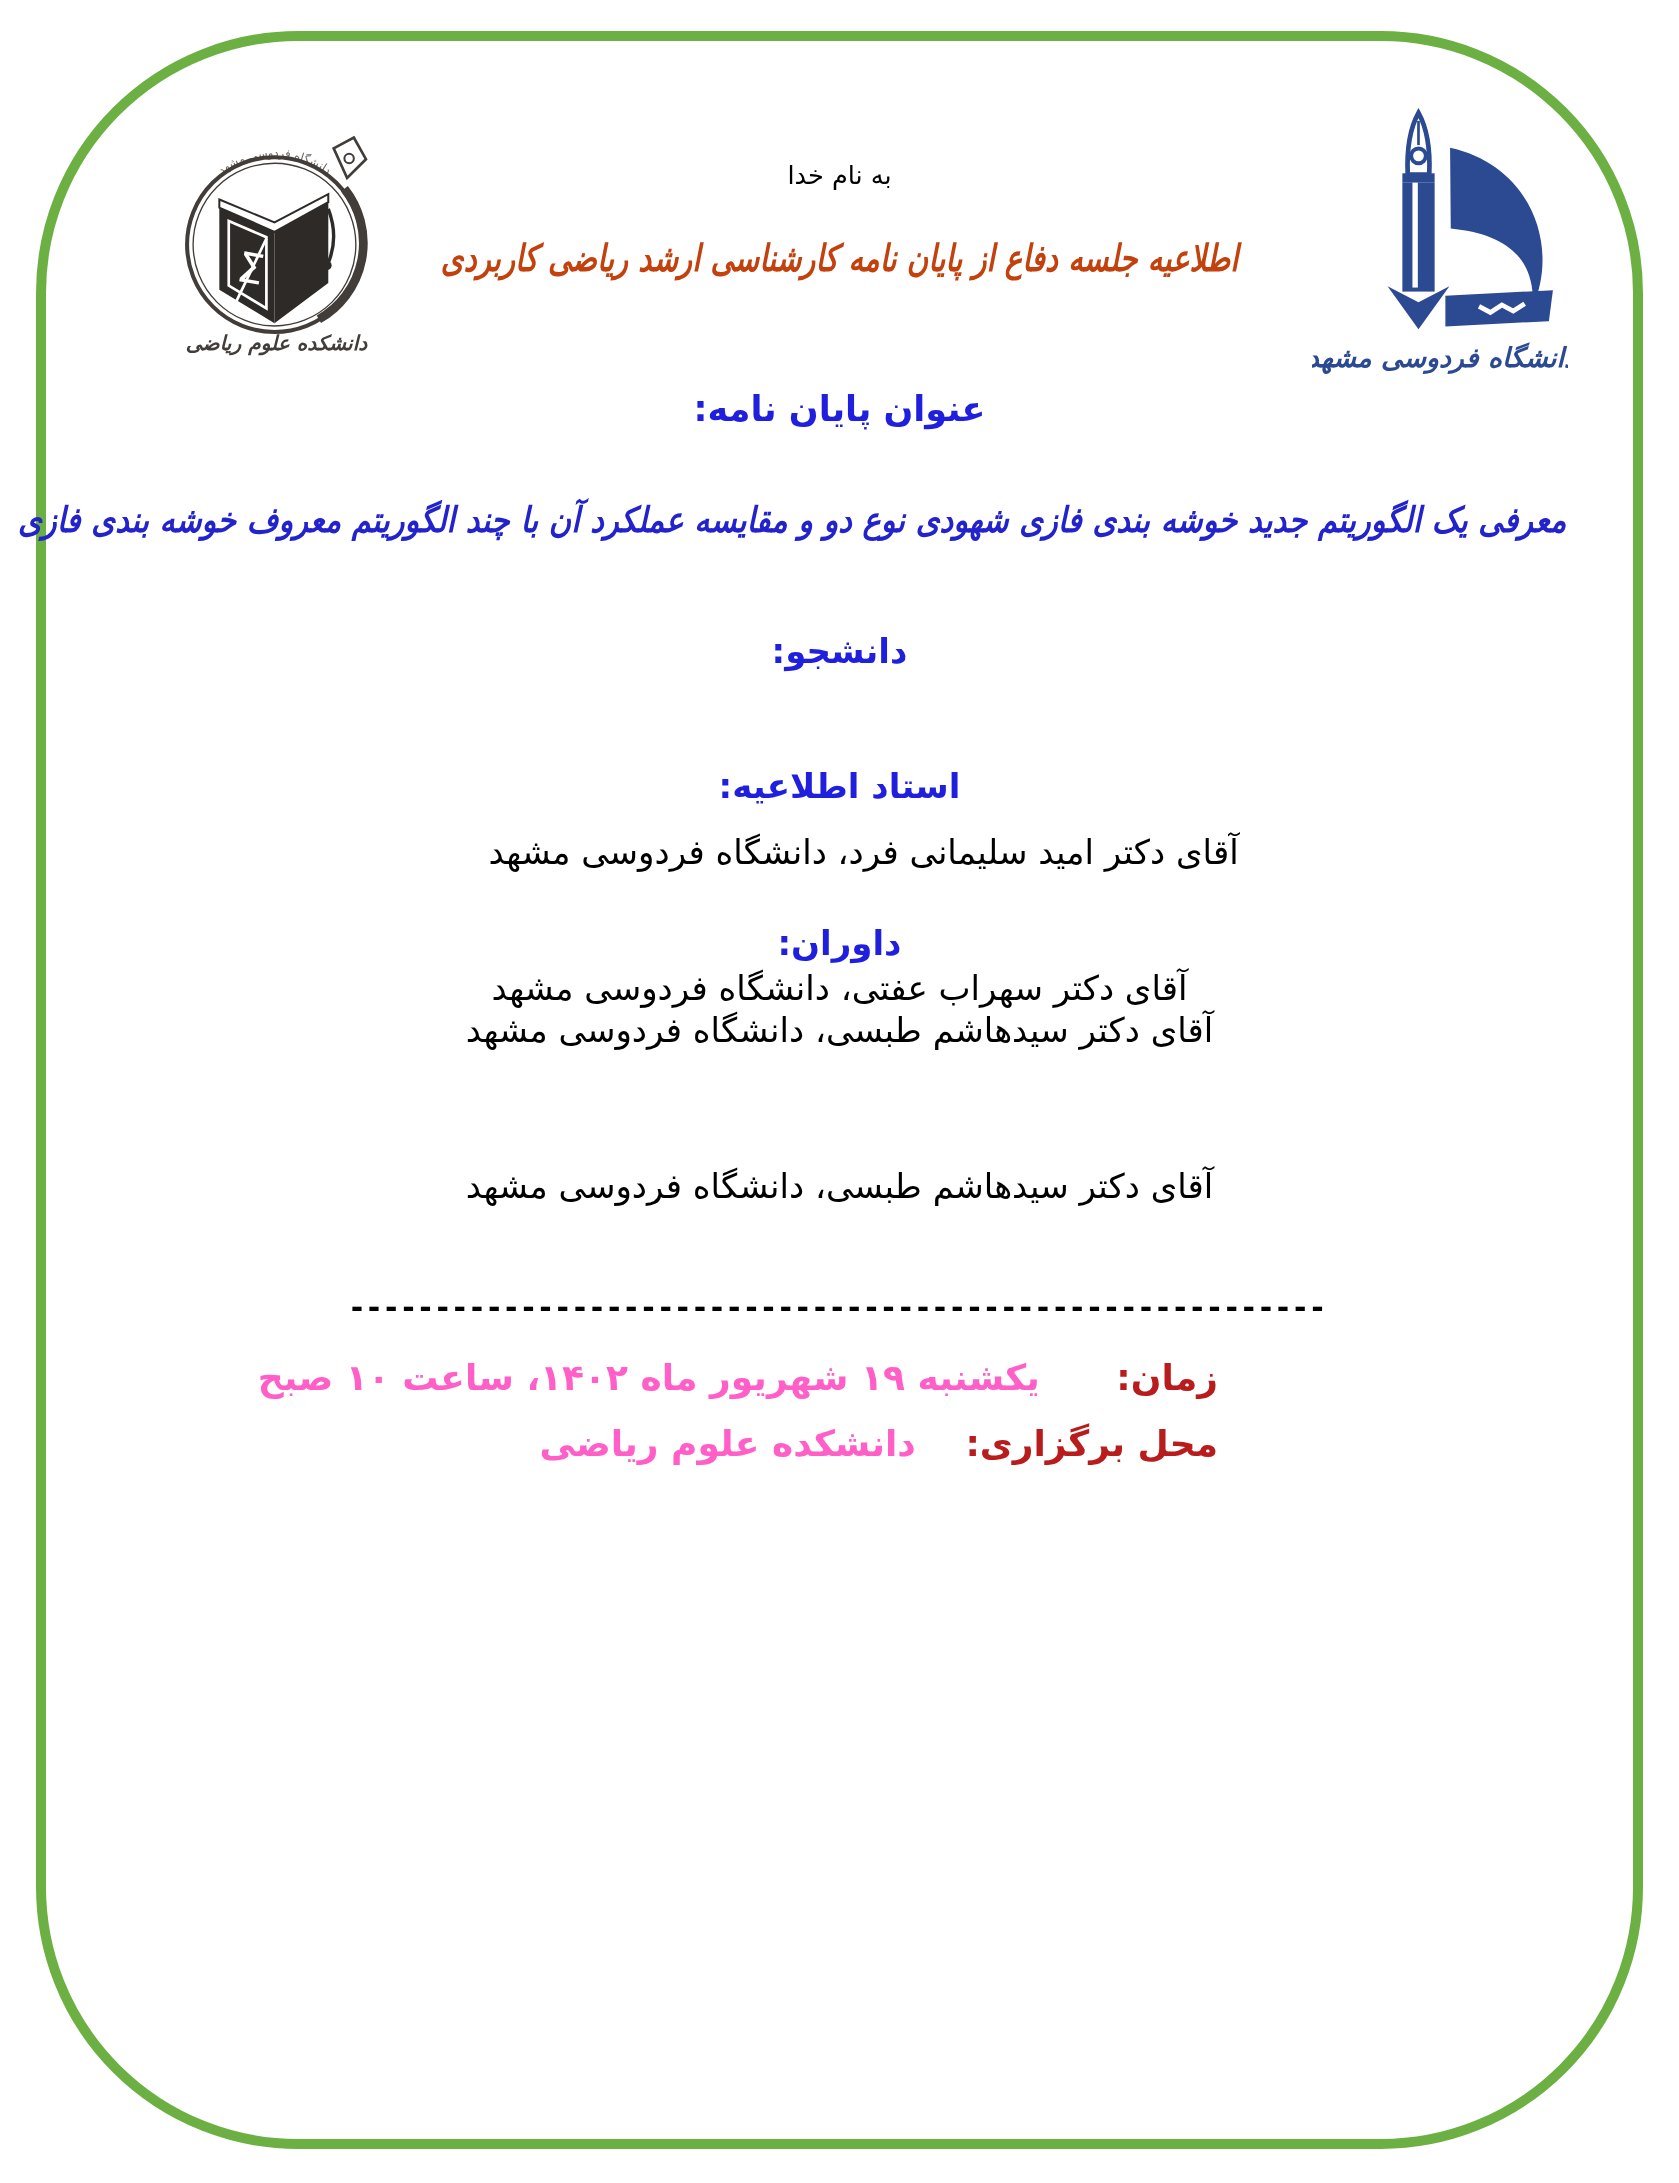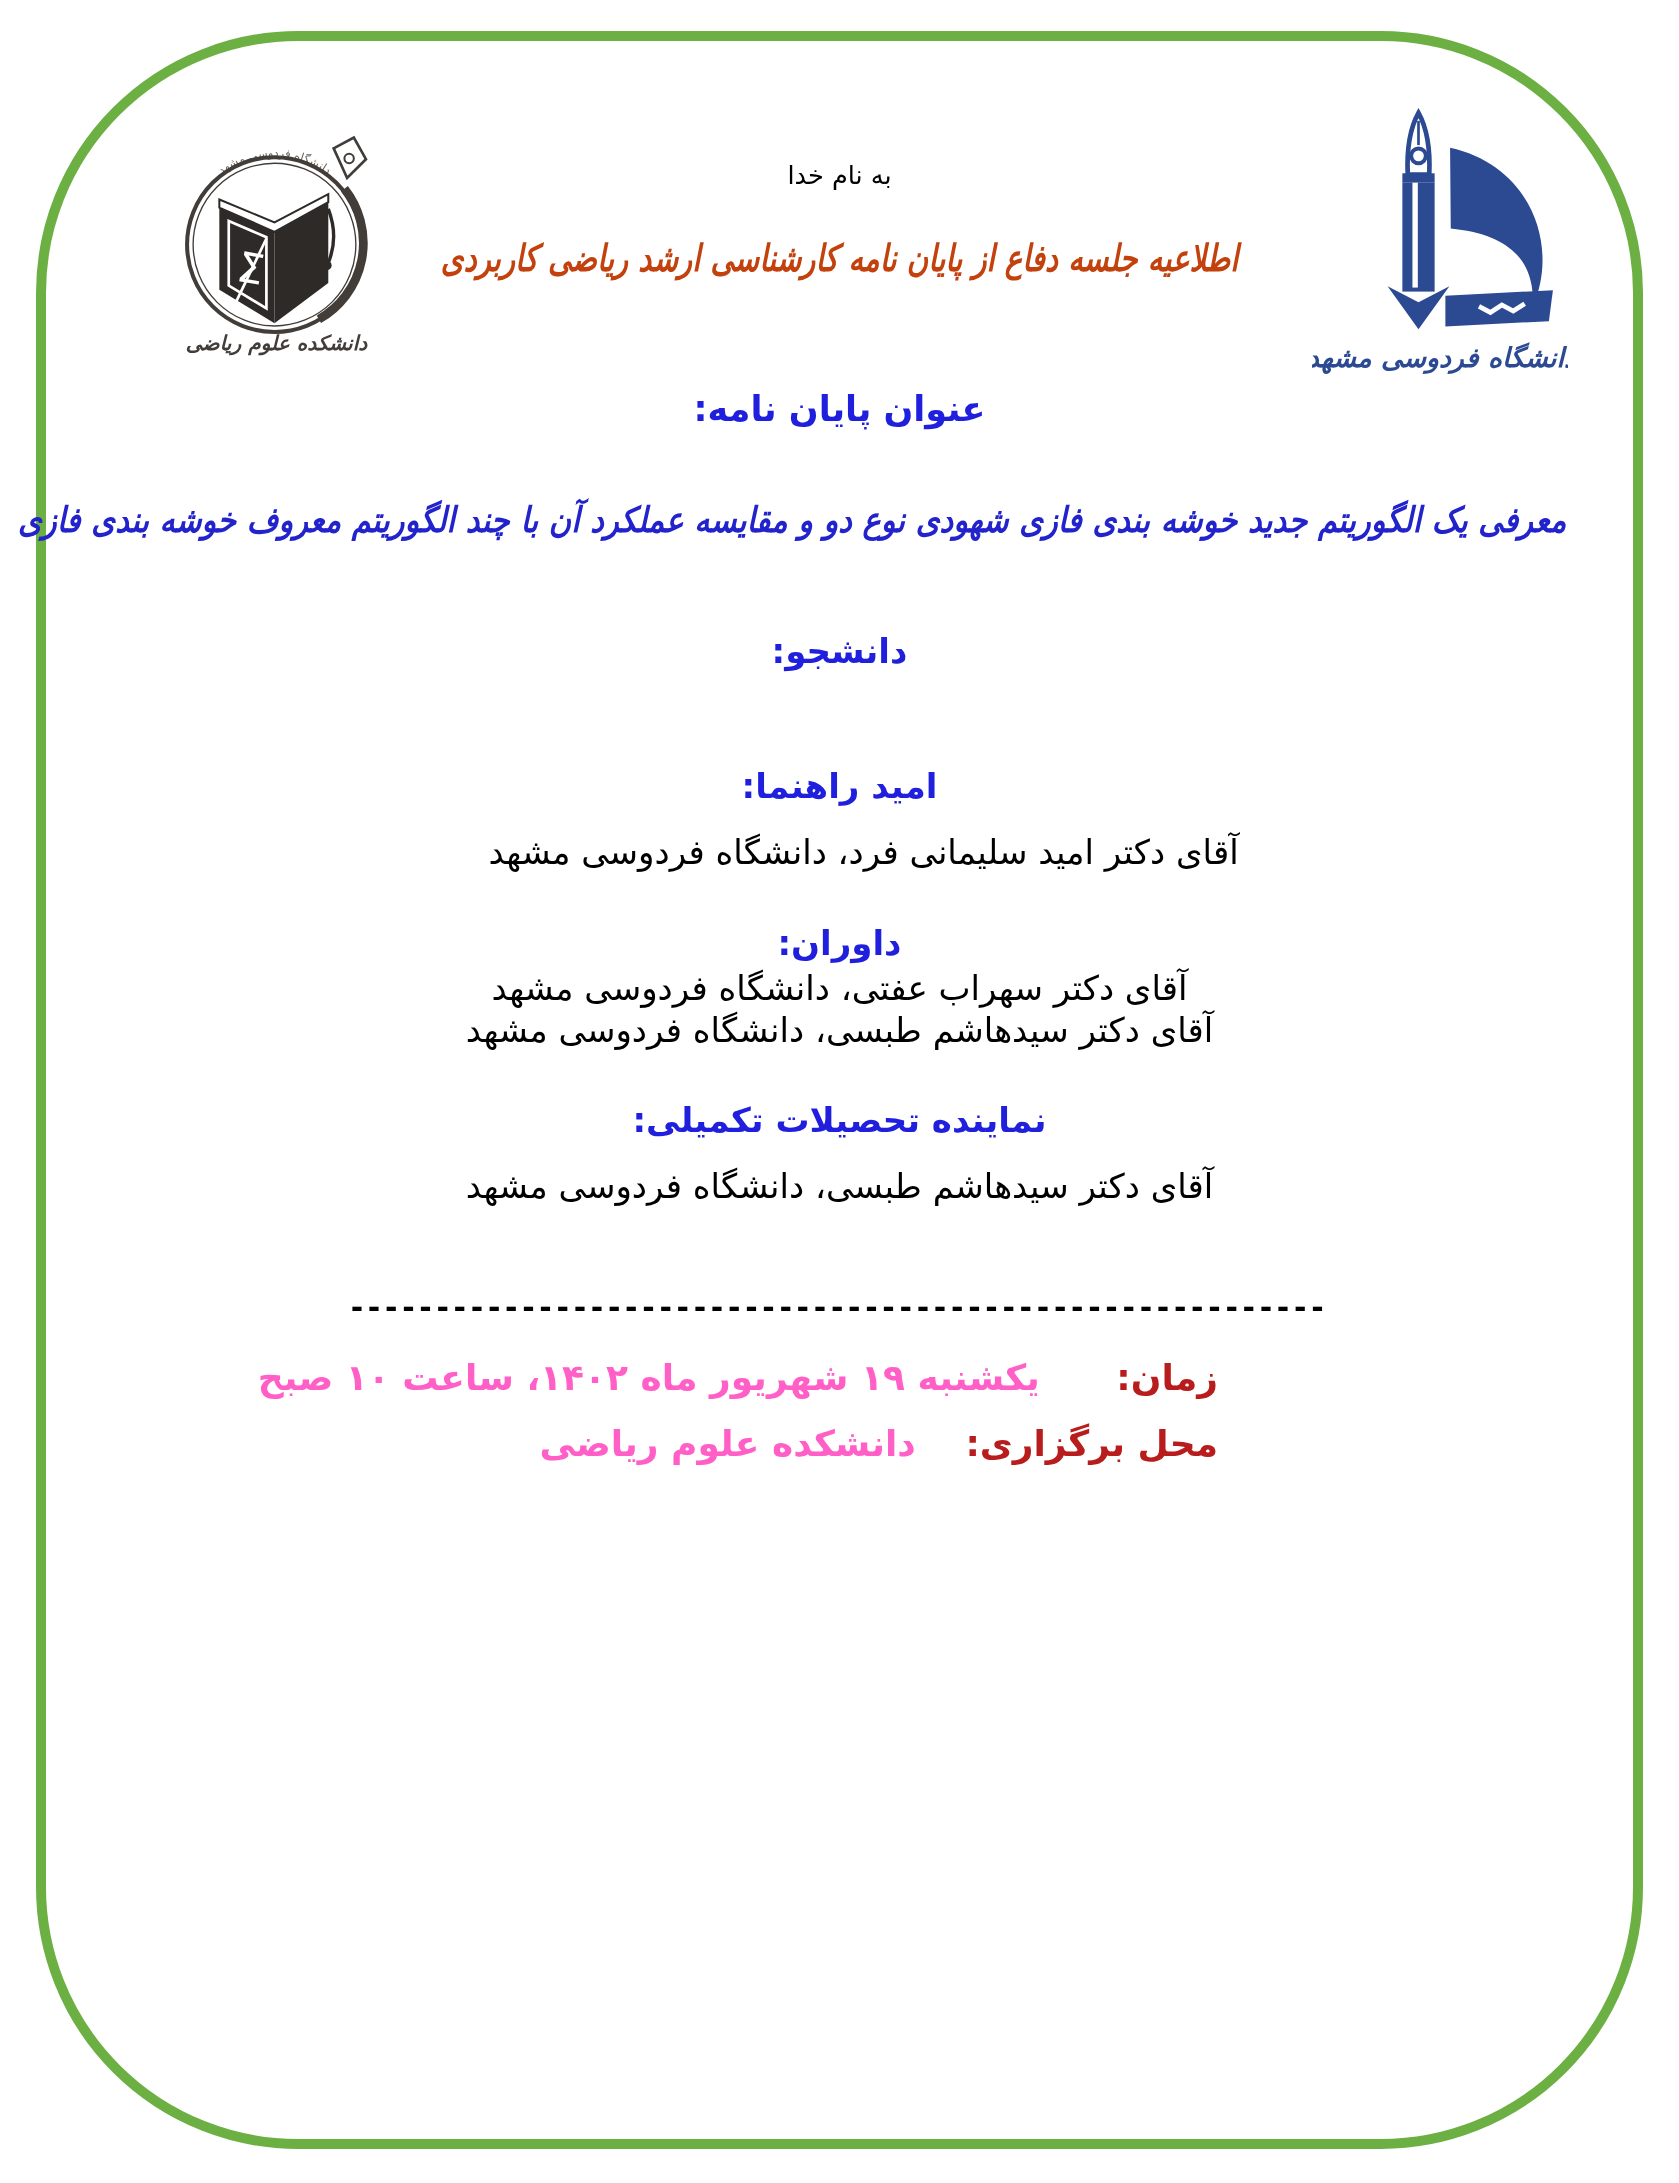--- a/index.html
+++ b/index.html
@@ -125,28 +125,27 @@
   </div>
 
   <div class="abs-line thesis-label">عنوان پایان نامه:</div>
 
   <div class="abs-line thesis-title">
     <span class="fit" style="transform: scaleX(0.872534); transform-origin: center center;">معرفی یک الگوریتم جدید خوشه بندی فازی شهودی نوع دو و مقایسه عملکرد آن با چند الگوریتم معروف خوشه بندی فازی</span>
   </div>
 
   <div class="abs-line blue-label lbl-student">دانشجو:</div>
 
-  <div class="abs-line blue-label lbl-supervisor">امید راهنما:</div>
+  <div class="abs-line blue-label lbl-supervisor">استاد اطلاعیه:</div>
   <div class="abs-line body-line val-supervisor">آقای دکتر امید سلیمانی فرد، دانشگاه فردوسی مشهد</div>
 
   <div class="abs-line blue-label lbl-referees">داوران:</div>
   <div class="abs-line body-line val-referee1">آقای دکتر سهراب عفتی، دانشگاه فردوسی مشهد</div>
   <div class="abs-line body-line val-referee2">آقای دکتر سیدهاشم طبسی، دانشگاه فردوسی مشهد</div>
 
-  <div class="abs-line blue-label lbl-rep">نماینده تحصیلات تکمیلی:</div>
   <div class="abs-line body-line val-rep">آقای دکتر سیدهاشم طبسی، دانشگاه فردوسی مشهد</div>
 
   <div class="abs-line separator">---------------------------------------------------------</div>
 
   <div class="schedule-row row-time">
     <span class="sched-label gap-lg">زمان:</span>
     <span class="sched-value">یکشنبه ۱۹ شهریور ماه ۱۴۰۲، ساعت ۱۰ صبح</span>
   </div>
 
   <div class="schedule-row row-venue">

